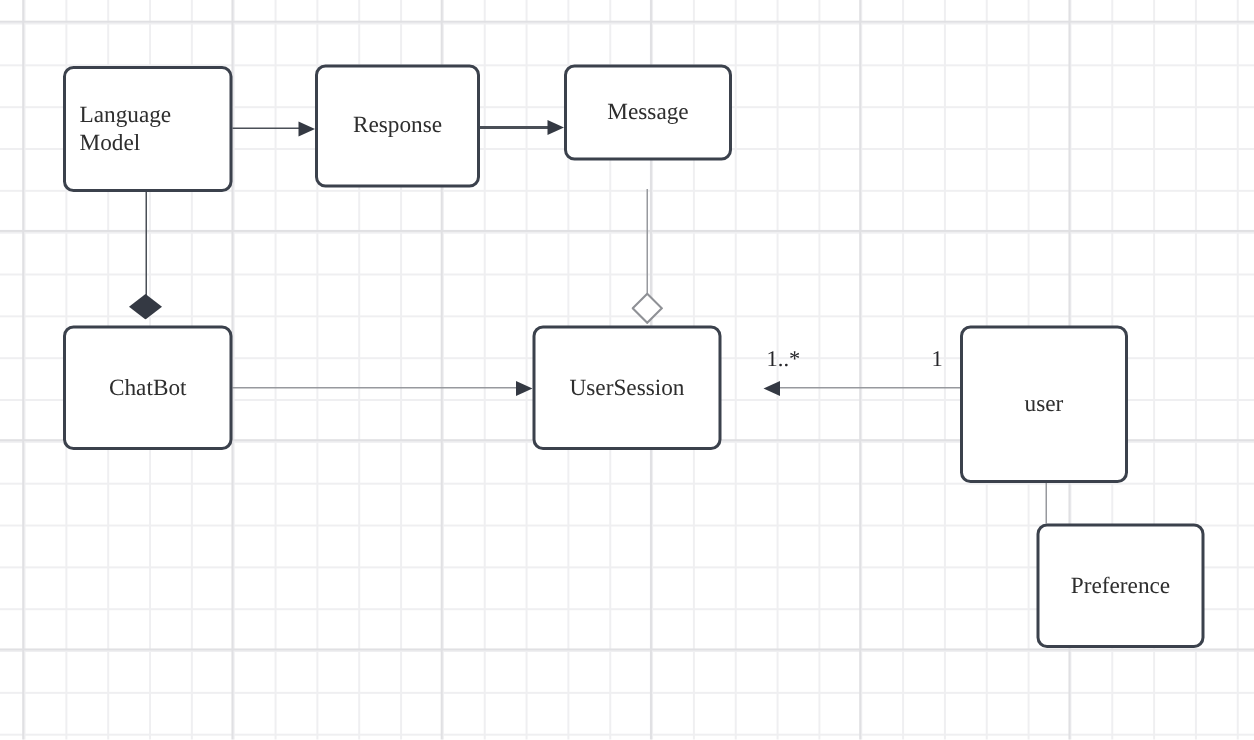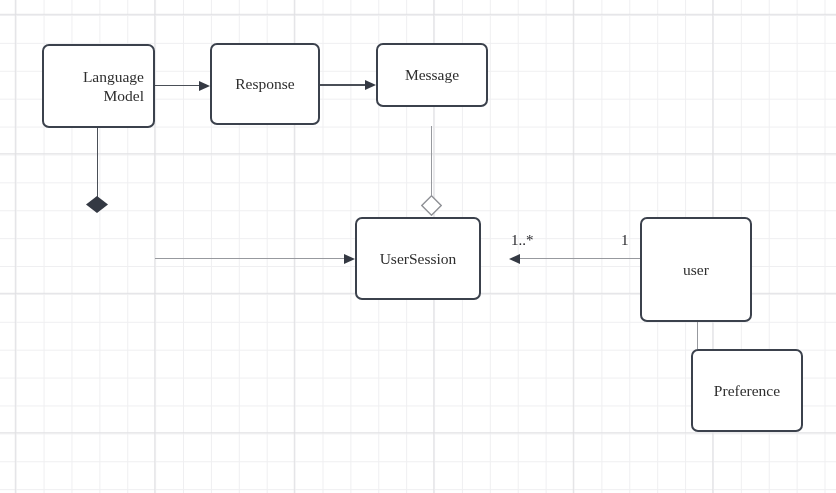--- a/index.html
+++ b/index.html
@@ -31,21 +31,21 @@
   }
   .node {
     position: absolute;
     box-sizing: border-box;
     background: #ffffff;
     border: 2px solid #3b414c;
     border-radius: 7px;
     display: flex;
     align-items: center;
     justify-content: center;
-    text-align: right;
+    text-align: left;
     font-size: 15.5px;
     line-height: 1.25;
     color: #2e2e2e;
     padding: 0 9px;
   }
   .hline, .vline {
     position: absolute;
   }
   .hline { height: 1.5px; }
   .vline { width: 1.5px; }
@@ -110,20 +110,23 @@
   </div>
 
   <div class="node" style="left:210px; top:43px; width:110px; height:82px;">
     <span>Response</span>
   </div>
 
   <div class="node" style="left:376px; top:43px; width:112px; height:64px;">
     <span>Message</span>
   </div>
 
+  <div class="node" style="left:42px; top:217px; width:113px; height:83px;">
+    <span>ChatBot</span>
+  </div>
 
   <div class="node" style="left:355px; top:217px; width:126px; height:83px;">
     <span>UserSession</span>
   </div>
 
   <div class="node" style="left:640px; top:217px; width:112px; height:105px;">
     <span>user</span>
   </div>
 
   <div class="node" style="left:647px; top:349px; width:112px; height:83px;margin-left:44px;">

